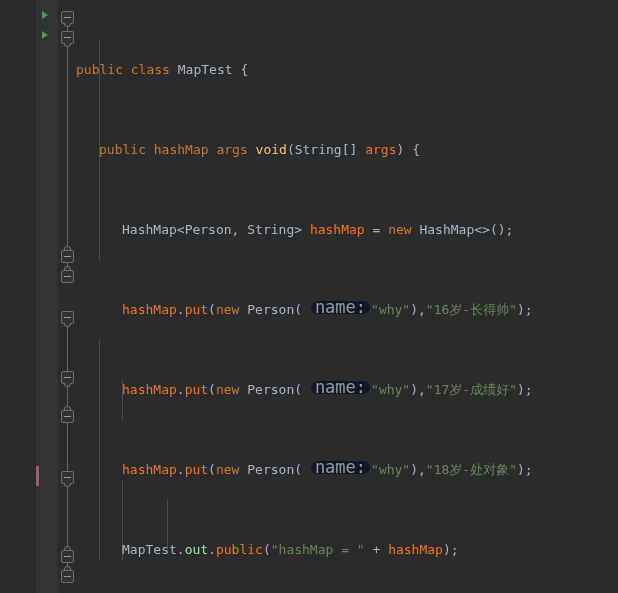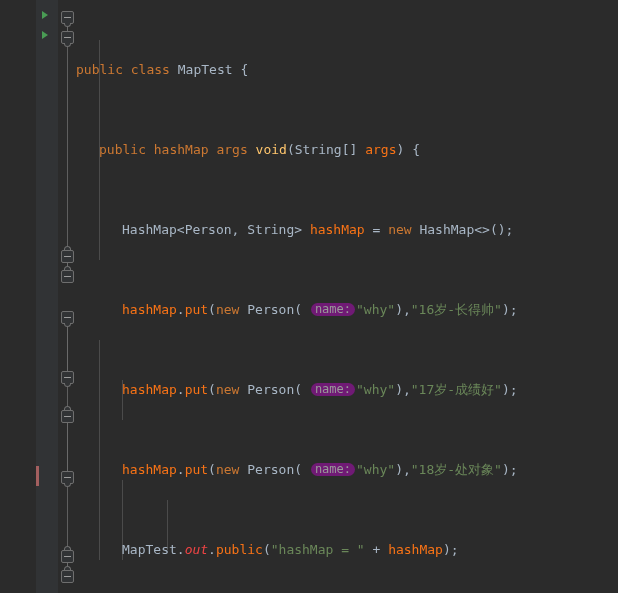--- a/index.html
+++ b/index.html
@@ -126,33 +126,33 @@
     position: absolute;
     width: 1px;
     background: #4b4b4b;
   }
 
   
   .kw      { color: #cc7832; }         
   .type    { color: #a9b7c6; }         
   .ident   { color: #f97316; }
   .method  { color: #ffc66d; }         
-  .static  { color: #ef4444; font-style: italic; }  
+  .static  { color: #86efac; }  
   .str     { color: #6a8759; }         
   .punct   { color: #a9b7c6; }
   .brace   { color: #a9b7c6; }
 
   
   .hint {
     display: inline-block;
-    background: #701a75;
+    background: #0f172a;
     color: #9a9a9a;
     border-radius: 7px;
     padding: 0 4px;
-    font-size: 12px;
+    font-size: 17px;
     line-height: 13px;
     vertical-align: 1px;
     margin: 0 1px;
     font-family: "DejaVu Sans Mono", "Liberation Mono", monospace;
   }
 </style>
 </head>
 <body>
 
 <div id="editor">

